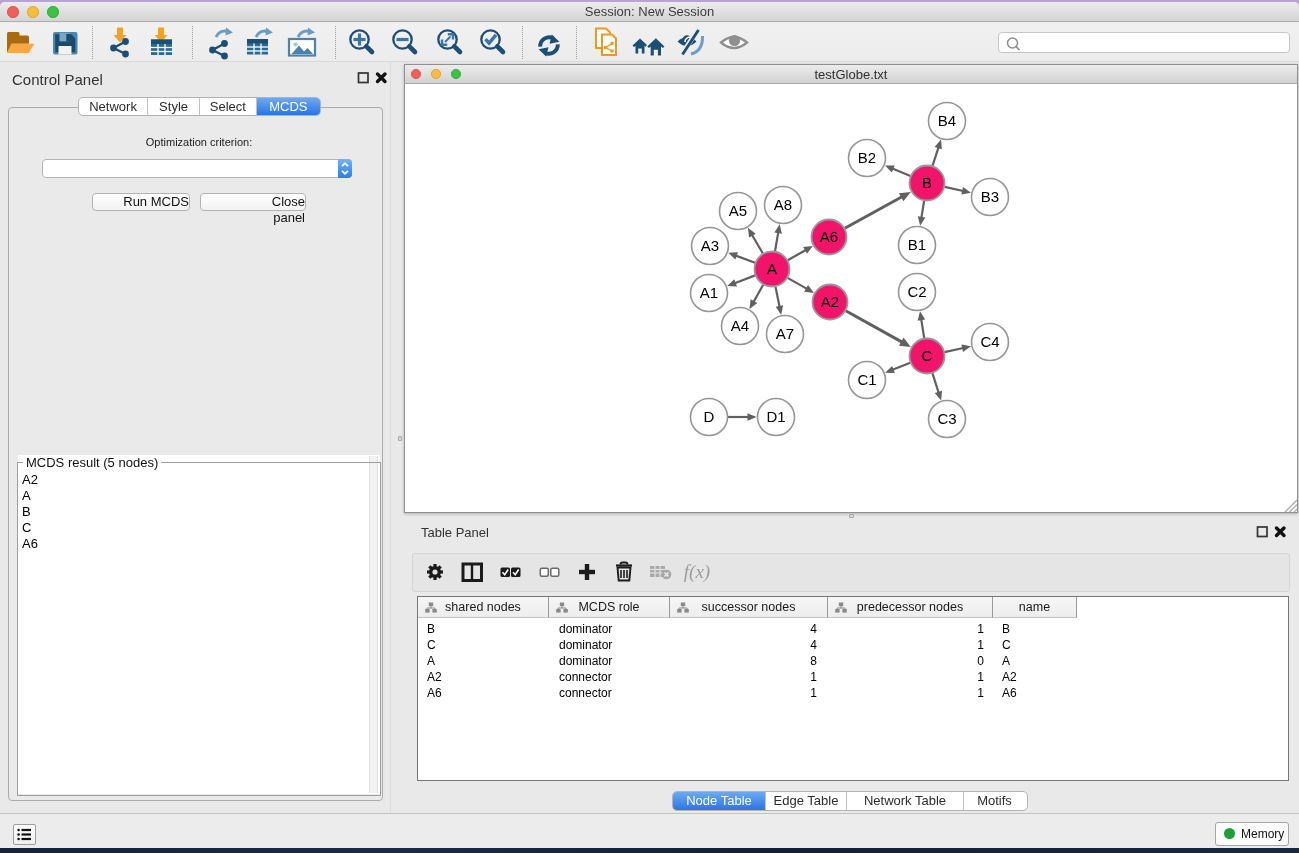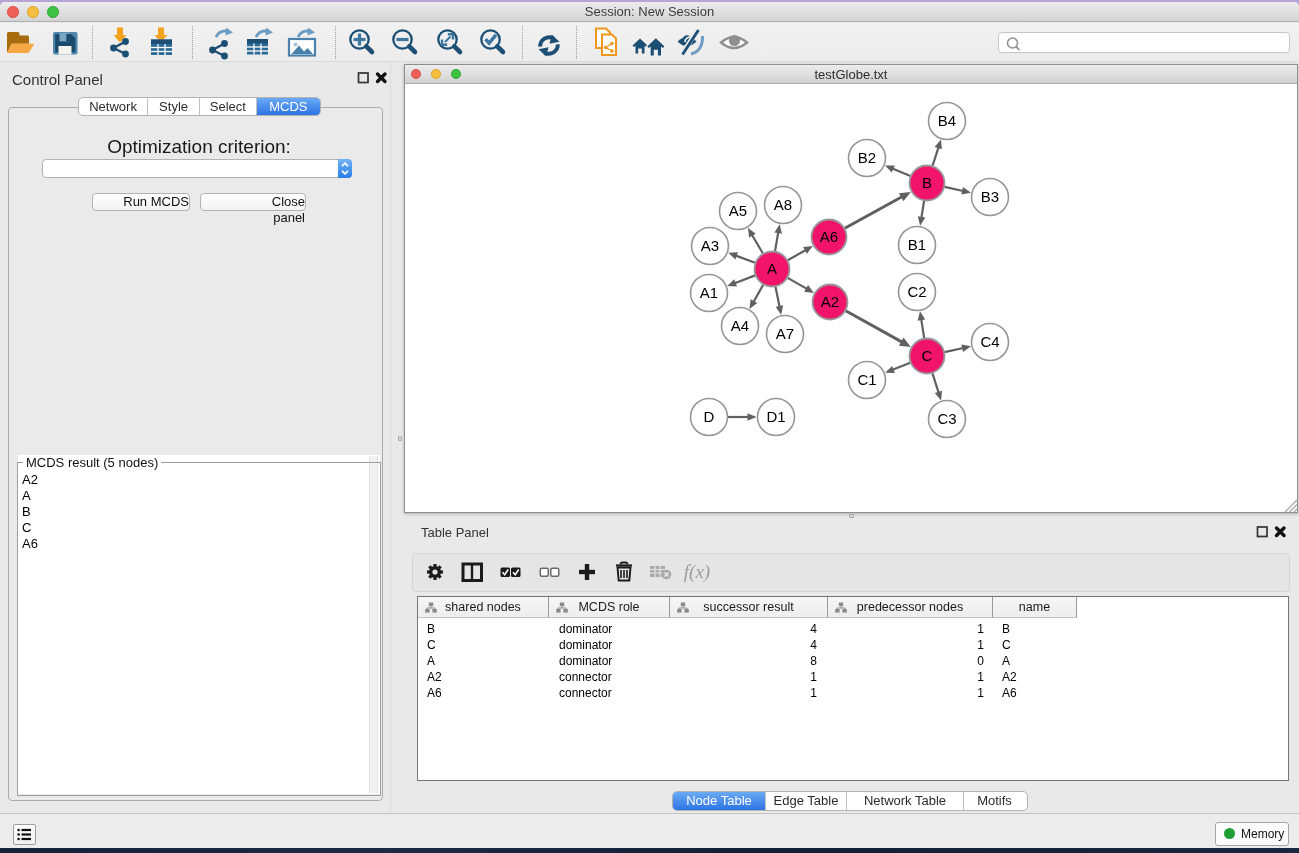--- a/index.html
+++ b/index.html
@@ -25,21 +25,21 @@
   border:1px solid #c5c5c5; border-radius:4px; }
 
 
 #cpTitle { left:12px; top:71px; font-size:15px; color:#333; }
 .tabs { display:flex; border:1px solid #b3b3b3; border-radius:5px; background:#fff; overflow:hidden; }
 .tabs .seg { font-size:13px; color:#2b2b2b; text-align:center; line-height:18px; border-right:1px solid #c2c2c2; }
 .tabs .seg:last-child { border-right:none; }
 .tabs .sel { background:linear-gradient(#6aaaf4,#2d74e4); color:#fff; }
 #cpTabs { left:78px; top:97px; width:243px; height:19px; }
 #cpPanel { left:8px; top:107px; width:375px; height:694px; border:1px solid #ababab; border-radius:4px; background:#eaeaea; }
-#optLabel { left:8px; top:136px; width:382px; text-align:center; font-size:19px; color:#1a1a1a; }
+#optLabel { left:8px; top:136px; width:382px; text-align:center; font-size:11px; color:#1a1a1a; }
 #dropdown { left:42px; top:159px; width:310px; height:19px; background:#fff; border:1px solid #b3b3b3; border-radius:4px; }
 #ddText { left:13px; top:0; width:283px; height:17px; text-align:left; line-height:17px; font-size:13.5px; color:#111; }
 #ddStepper { right:-1px; top:-1px; width:14px; height:19px; border-radius:0 4px 4px 0;
   background:linear-gradient(#74b4f8,#2a7de8); }
 .btn { background:linear-gradient(#ffffff,#f2f2f2); border:1px solid #b3b3b3; border-radius:4px;
   font-size:13px; color:#111; text-align:right; }
 #btnRun { left:92px; top:193px; width:98px; height:18px; line-height:16px; }
 #btnClose { left:200px; top:193px; width:106px; height:18px; line-height:16px;padding-left:42px; }
 #fsLegend { left:23px; top:455px; font-size:13px; color:#111; background:#fff; padding:0 3px; z-index:3; }
 #fieldset { left:17px; top:462px; width:364px; height:334px; border:1px solid #9e9e9e; z-index:2; }
@@ -415,21 +415,21 @@
     </svg>
     <span>MCDS role</span>
   </div>
 <div class="abs th" style="left:670px; width:158px;">
     <svg width="12" height="11" viewBox="0 0 12 11" style="flex:none">
       <rect x="3.8" y="0.5" width="4.4" height="3.6" fill="#8a8a8a"></rect>
       <path d="M6 4 V6 M2 6 H10 M2 6 V7 M10 6 V7" stroke="#8a8a8a" stroke-width="1" fill="none"></path>
       <rect x="0.2" y="7" width="4.4" height="3.6" fill="#8a8a8a"></rect>
       <rect x="7.4" y="7" width="4.4" height="3.6" fill="#8a8a8a"></rect>
     </svg>
-    <span>successor result</span>
+    <span>successor nodes</span>
   </div>
 <div class="abs th" style="left:828px; width:165px;">
     <svg width="12" height="11" viewBox="0 0 12 11" style="flex:none">
       <rect x="3.8" y="0.5" width="4.4" height="3.6" fill="#8a8a8a"></rect>
       <path d="M6 4 V6 M2 6 H10 M2 6 V7 M10 6 V7" stroke="#8a8a8a" stroke-width="1" fill="none"></path>
       <rect x="0.2" y="7" width="4.4" height="3.6" fill="#8a8a8a"></rect>
       <rect x="7.4" y="7" width="4.4" height="3.6" fill="#8a8a8a"></rect>
     </svg>
     <span>predecessor nodes</span>
   </div>

